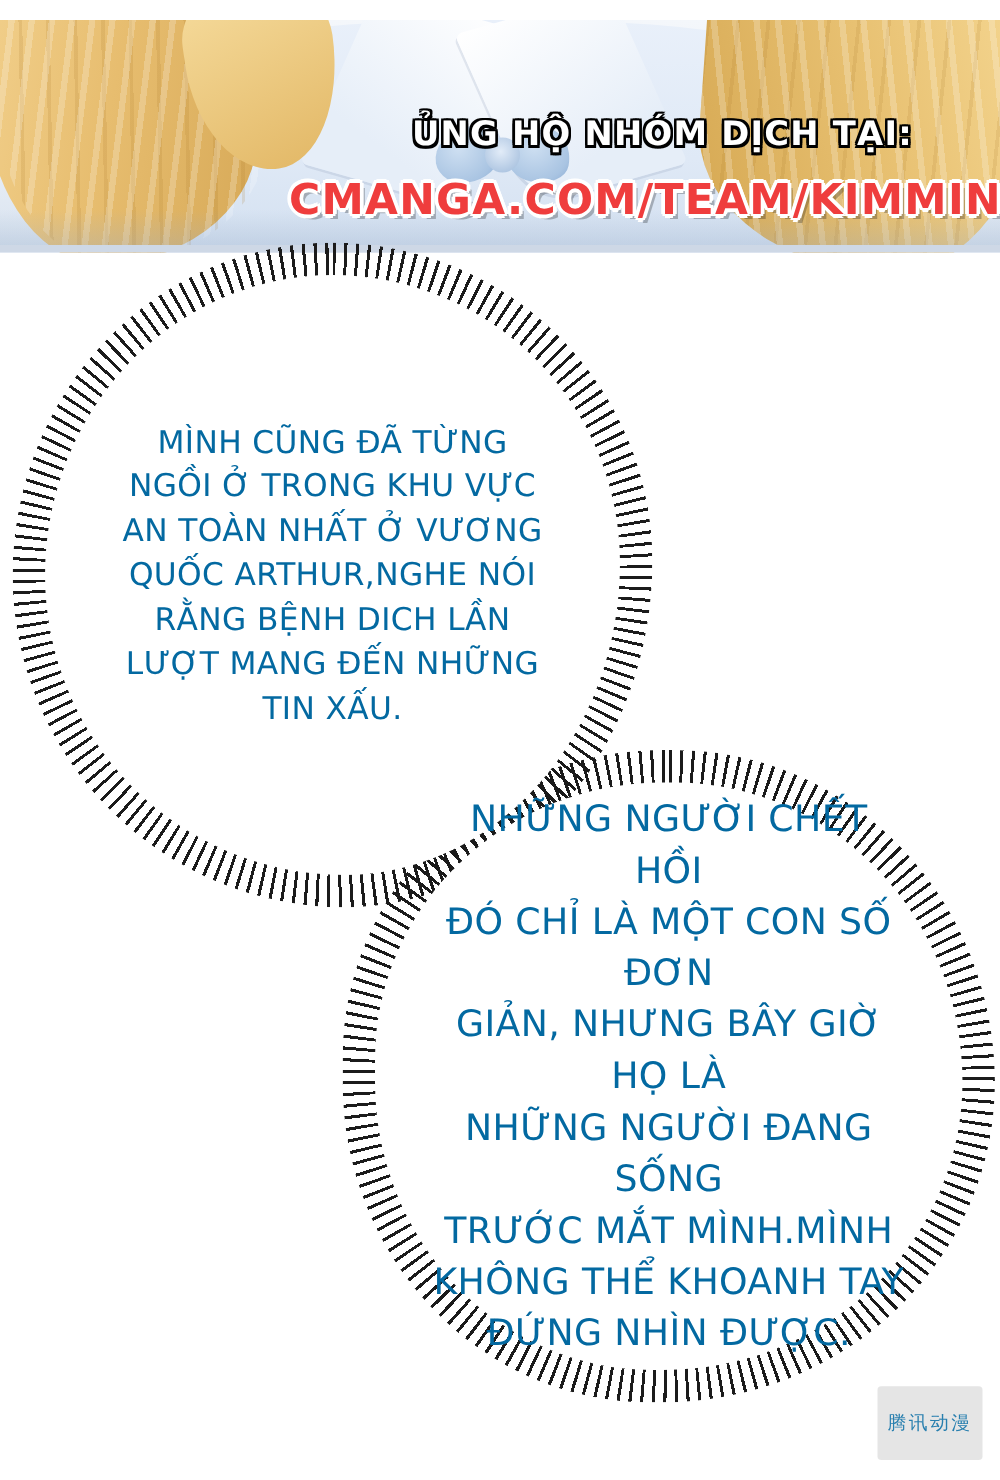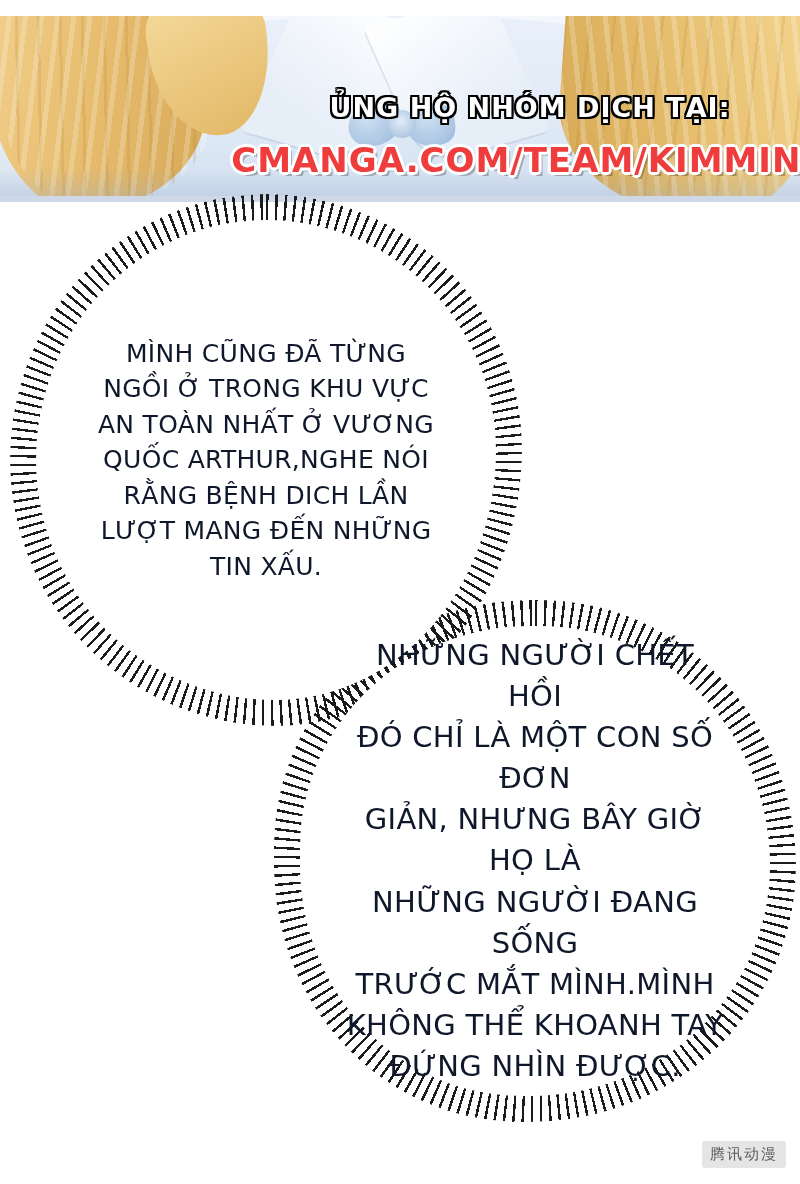--- a/index.html
+++ b/index.html
@@ -200,21 +200,21 @@
     border-radius: inherit;
     width: 100%;
     height: 100%;
     display: flex;
     align-items: center;
     justify-content: center;
   }
   .bubble p {
     margin: 0;
     font-family: "DejaVu Sans", sans-serif;
-    color: #0f172a;
+    color: #0369a1;
     line-height: 1.42;
     white-space: pre-line;
   }
 
   #bubble-1 {
     left: 36px; top: 220px;
     width: 460px; height: 480px;
     border-radius: 50% 50% 48% 52% / 50% 48% 52% 50%;
   }
   #bubble-1 p {
@@ -232,24 +232,24 @@
     font-size: 29px;
     letter-spacing: 0.3px;
     padding: 0 46px;
   }
 
   
   .watermark {
     position: absolute;
     right: 14px;
     bottom: 16px;
-    padding: 4px 8px;
+    padding: 20px 8px;
     border-radius: 3px;
     background: rgba(170,170,170,0.35);
-    color: #404040;
+    color: #0369a1;
     font-family: "DejaVu Sans", sans-serif;
     font-size: 15px;
     letter-spacing: 2px;
     opacity: 0.85;
   }
 </style>
 </head>
 <body>
 
 <div class="art-panel">

